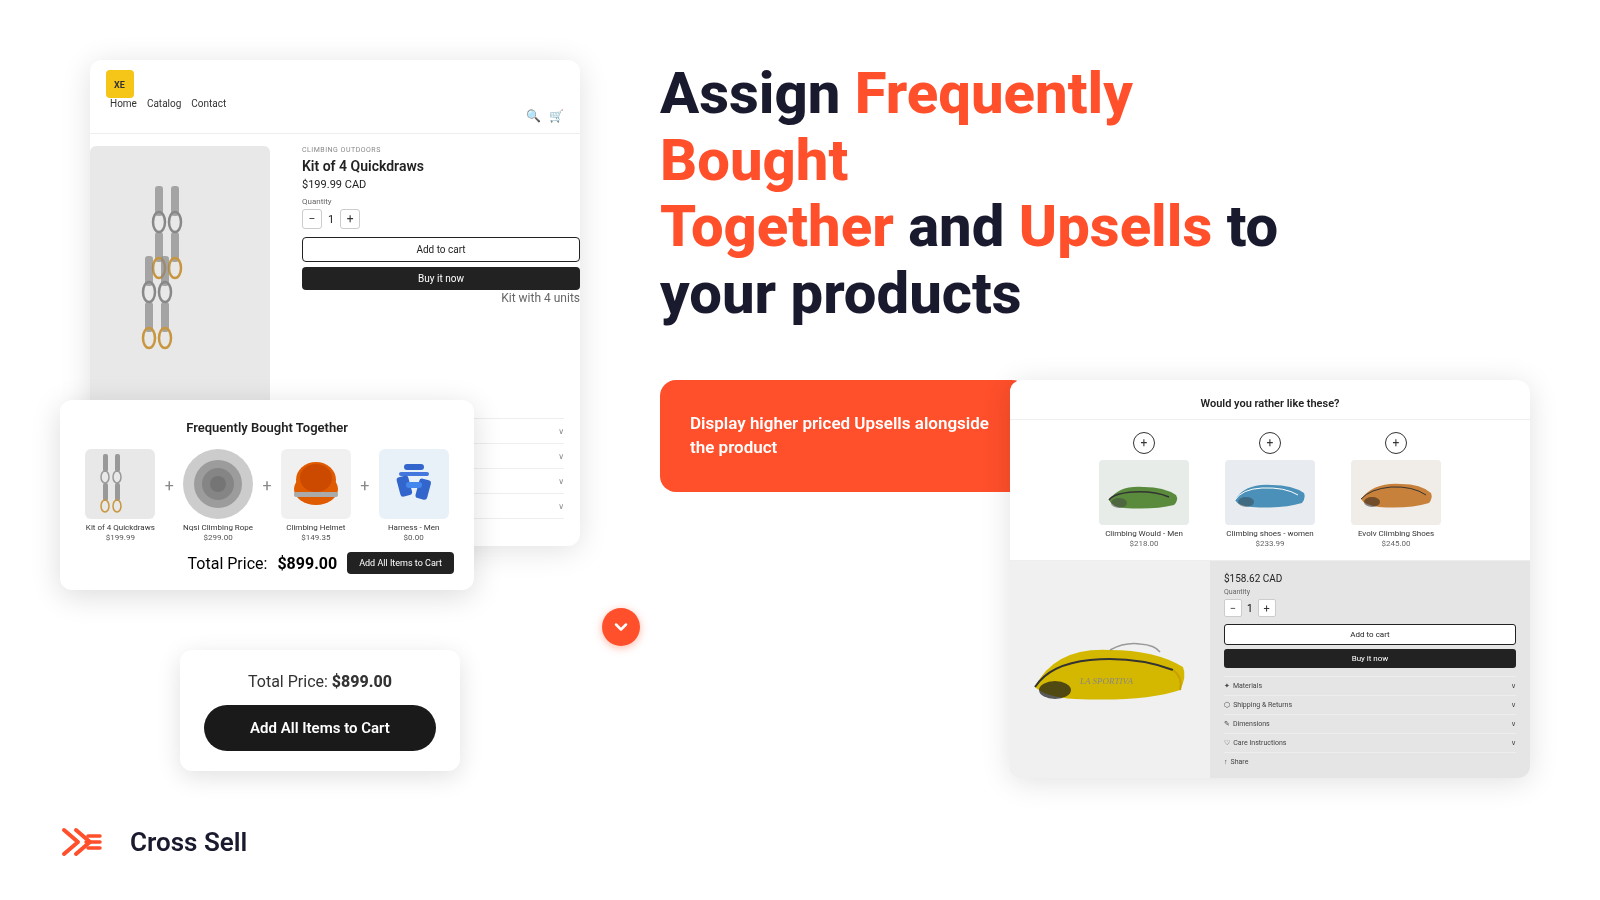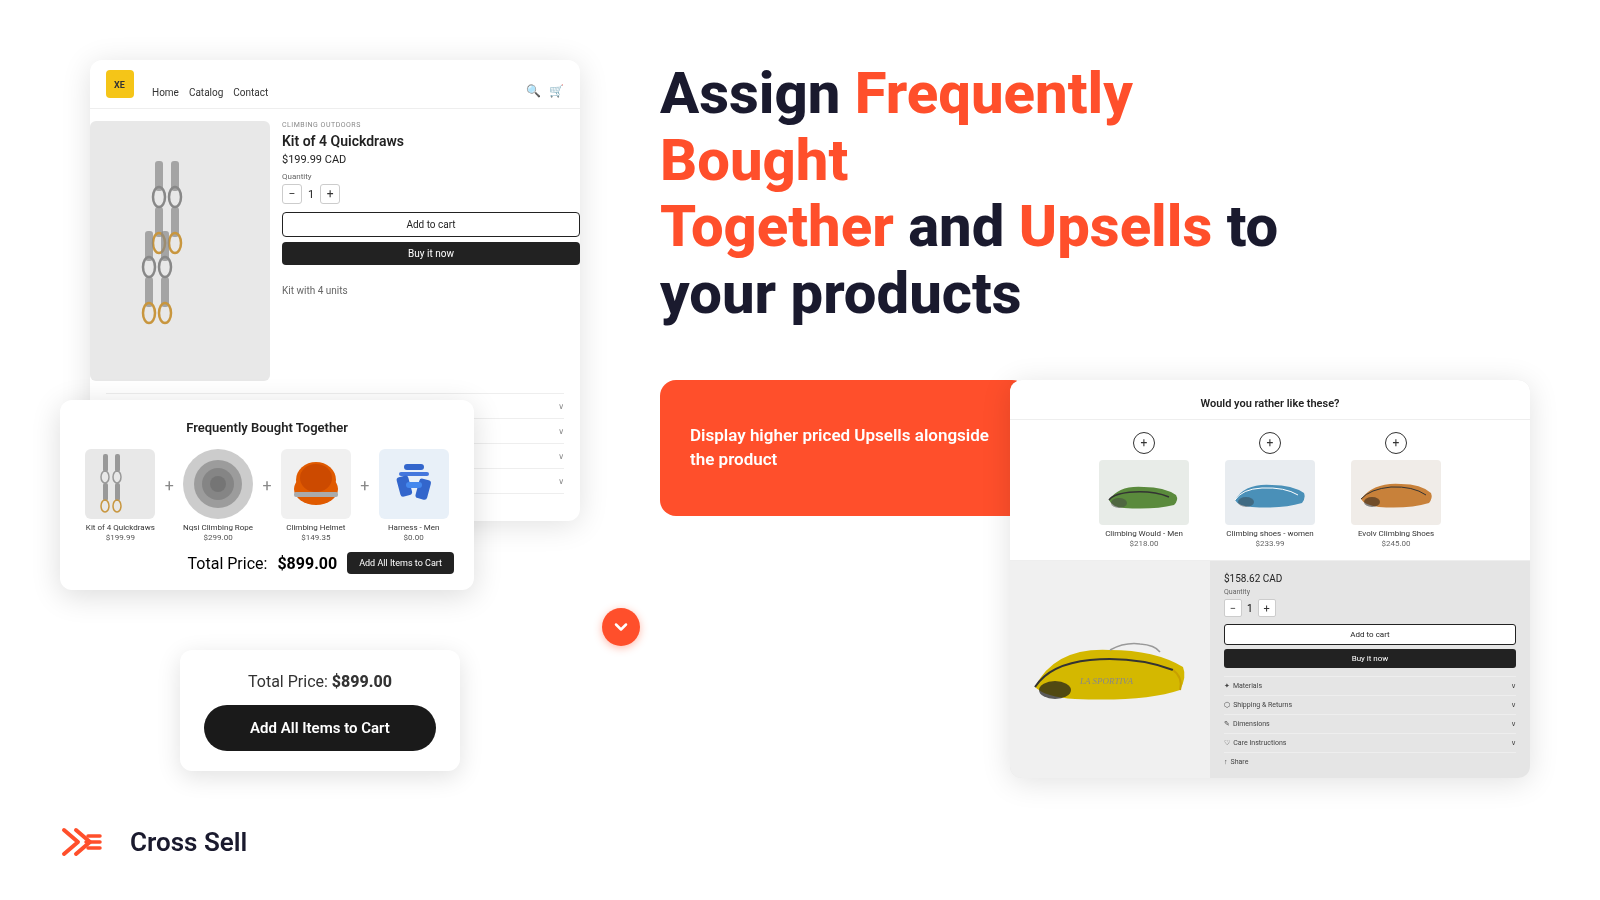--- a/index.html
+++ b/index.html
@@ -27,38 +27,38 @@
       left: 30px;
       width: 490px;
       background: #ffffff;
       border-radius: 12px;
       box-shadow: 0 4px 30px rgba(0,0,0,0.12);
       overflow: hidden;
     }
 
     .shopify-nav {
       display: flex;
-      align-items: flex-end;
+      align-items: flex-start;
       padding: 10px 16px;
       border-bottom: 1px solid #eee;
-      gap: 14px;
+      flex-direction: column;
     }
     .shopify-logo {
       width: 28px; height: 28px;
       background: #f5c518;
       border-radius: 4px;
       display: flex; align-items: center; justify-content: center;
       font-size: 8px; font-weight: 700; color: #333;
     }
     .nav-links { display: flex; gap: 10px; font-size: 10px; color: #333; margin-left: 4px; }
     .nav-icons { margin-left: auto; display: flex; gap: 8px; font-size: 12px; color: #333; }
 
     .product-area {
       display: flex;
-      gap: 12px;
+      gap: 32px;
       padding: 12px 0;
     }
     .product-image-area {
       width: 180px;
       flex-shrink: 0;
       background: #f5f5f5;
       border-radius: 6px;
       display: flex; align-items: center; justify-content: center;
       height: 260px;
     }
@@ -81,21 +81,21 @@
       display: block; width: 100%; padding: 6px 0;
       border: 1px solid #222; border-radius: 4px;
       font-size: 10px; text-align: center; color: #222; margin-bottom: 5px; cursor: pointer;
       background: #fff;
     }
     .buy-now-btn {
       display: block; width: 100%; padding: 6px 0;
       background: #222; border-radius: 4px;
       font-size: 10px; text-align: center; color: #fff; cursor: pointer;
     }
-    .kit-note { font-size: 10px; color: #666; margin-top: 20px; }
+    .kit-note { font-size: 12px; color: #666; margin-top: 1px; text-align: right; }
 
     .accordion-section { padding: 0 16px 10px; }
     .accordion-item {
       display: flex; justify-content: space-between; align-items: center;
       border-top: 1px solid #eee; padding: 7px 0; font-size: 9px; color: #444;
     }
     .accordion-icon { font-size: 8px; color: #888; }
     .share-row { display: flex; align-items: center; gap: 4px; font-size: 9px; color: #444; border-top: 1px solid #eee; padding-top: 7px; }
 
     
@@ -179,21 +179,21 @@
     .headline .accent { color: #ff4f2b; }
 
     
     .upsell-badge {
       position: absolute;
       top: 320px;
       left: 0;
       width: 368px;
       background: #ff4f2b;
       border-radius: 16px;
-      padding: 44px 30px;
+      padding: 32px 30px;
       color: #fff;
       font-size: 17px;
       font-weight: 600;
       line-height: 1.4;
     }
 
     
     .upsell-card {
       position: absolute;
       top: 320px;

